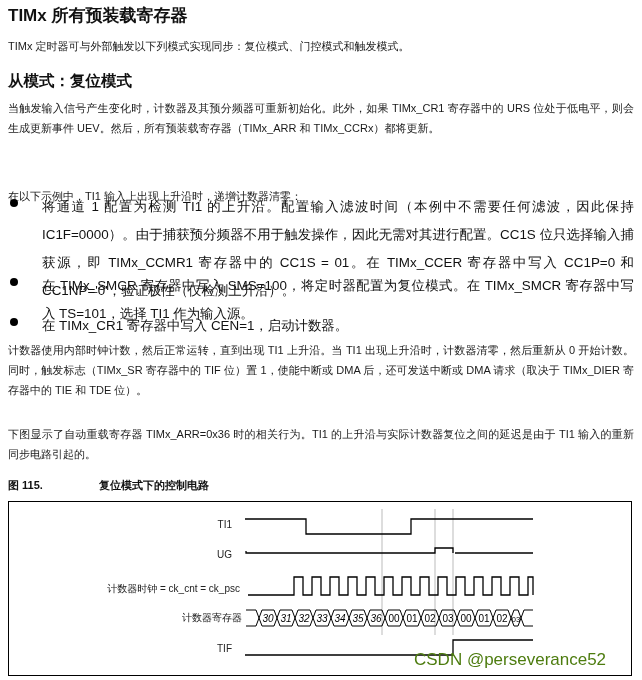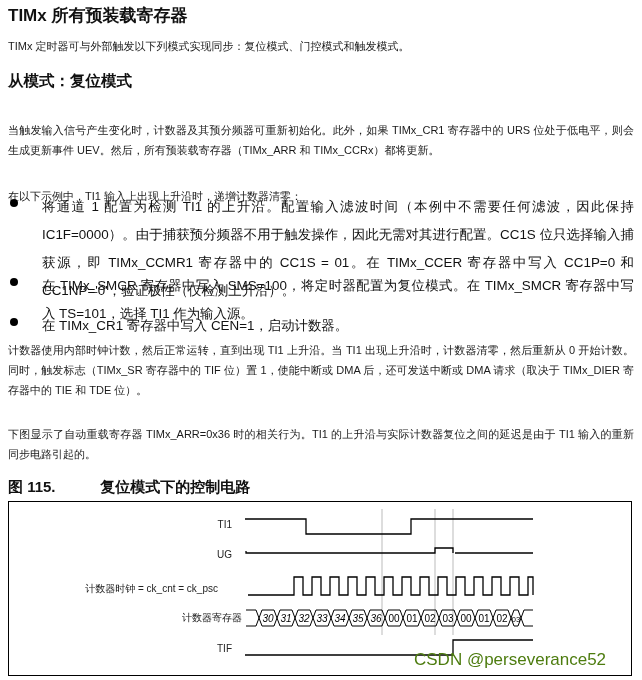--- a/index.html
+++ b/index.html
@@ -4,34 +4,34 @@
 <style>
   html, body { margin:0; padding:0; background:#ffffff; }
   body { width:642px; height:680px; position:relative; overflow:hidden;
          font-family:"Liberation Sans","DejaVu Sans",sans-serif; color:#111; }
   .h1 { position:absolute; left:8px; top:4px; font-size:17px; font-weight:bold; letter-spacing:0px; }
   .p { position:absolute; left:8px; font-size:11px; line-height:20px; color:#1a1a1a; width:626px; text-align:justify; }
   .h2 { position:absolute; left:8px; top:71px; font-size:15.5px; font-weight:bold; }
   .bullet { position:absolute; left:8px; font-size:13.4px; line-height:28px; width:626px; }
   .bullet .dot { position:absolute; left:2px; top:6px; width:8px; height:8px; border-radius:50%; background:#000; }
   .bullet .txt { margin-left:34px; display:block; text-align:justify; }
-  .figcap { position:absolute; left:8px; top:478px; font-size:15px; font-weight:bold; }
+  .figcap { position:absolute; left:8px; top:478px; font-size:11px; font-weight:bold; }
   .figcap .num { display:inline-block; width:88px; }
   .frame { position:absolute; left:8px; top:501px; width:624px; height:175px; border:1.5px solid #000; box-sizing:border-box; }
   .siglabel { position:absolute; font-size:10px; color:#222; text-align:right; white-space:nowrap; }
   svg text { font-family:"Liberation Sans","DejaVu Sans",sans-serif; }
   .watermark { position:absolute; left:414px; top:650px; font-size:17px; color:#4d7c0f; white-space:nowrap; }
 </style>
 </head>
 <body>
 
 <div class="h1">TIMx 所有预装载寄存器</div>
 <div class="p" style="top:36px;">TIMx 定时器可与外部触发以下列模式实现同步：复位模式、门控模式和触发模式。</div>
 <div class="h2">从模式：复位模式</div>
-<div class="p" style="top:98px;margin-top:22px;">当触发输入信号产生变化时，计数器及其预分频器可重新初始化。此外，如果 TIMx_CR1 寄存器中的  URS  位处于低电平，则会生成更新事件  UEV。然后，所有预装载寄存器（TIMx_ARR 和 TIMx_CCRx）都将更新。</div>
+<div class="p" style="top:98px;">当触发输入信号产生变化时，计数器及其预分频器可重新初始化。此外，如果 TIMx_CR1 寄存器中的  URS  位处于低电平，则会生成更新事件  UEV。然后，所有预装载寄存器（TIMx_ARR 和 TIMx_CCRx）都将更新。</div>
 <div class="p" style="top:166px;margin-top:20px;">在以下示例中，TI1 输入上出现上升沿时，递增计数器清零：</div>
 
 <div class="bullet" style="top:193px;">
   <span class="dot"></span>
   <span class="txt">将通道 1 配置为检测 TI1 的上升沿。配置输入滤波时间（本例中不需要任何滤波，因此保持 IC1F=0000）。由于捕获预分频器不用于触发操作，因此无需对其进行配置。CC1S 位只选择输入捕获源，即 TIMx_CCMR1 寄存器中的 CC1S = 01。在 TIMx_CCER 寄存器中写入 CC1P=0 和 CC1NP='0'，验证极性（仅检测上升沿）。</span>
 </div>
 <div class="bullet" style="top:272px;">
   <span class="dot"></span>
   <span class="txt">在 TIMx_SMCR 寄存器中写入 SMS=100，将定时器配置为复位模式。在 TIMx_SMCR 寄存器中写入 TS=101，选择 TI1 作为输入源。</span>
 </div>
@@ -45,21 +45,21 @@
 
 <div class="figcap">
   <span class="num">图 115.</span>
   <span>复位模式下的控制电路</span>
 </div>
 
 <div class="frame"></div>
 
 <div class="siglabel" style="right:410px; top:519px;">TI1</div>
 <div class="siglabel" style="right:410px; top:549px;">UG</div>
-<div class="siglabel" style="right:424px; top:582px;margin-left:44px;">计数器时钟 = ck_cnt = ck_psc</div>
+<div class="siglabel" style="right:402px; top:582px;margin-left:44px;">计数器时钟 = ck_cnt = ck_psc</div>
 <div class="siglabel" style="right:400px; top:611px;">计数器寄存器</div>
 <div class="siglabel" style="right:410px; top:643px;">TIF</div>
 
 <svg style="position:absolute; left:0; top:0;" width="642" height="680" viewBox="0 0 642 680">
 
   <g stroke="#bbbbbb" stroke-width="1">
     <line x1="382" y1="509" x2="382" y2="635"></line>
     <line x1="435" y1="509" x2="435" y2="635"></line>
     <line x1="453" y1="509" x2="453" y2="635"></line>
   </g>

